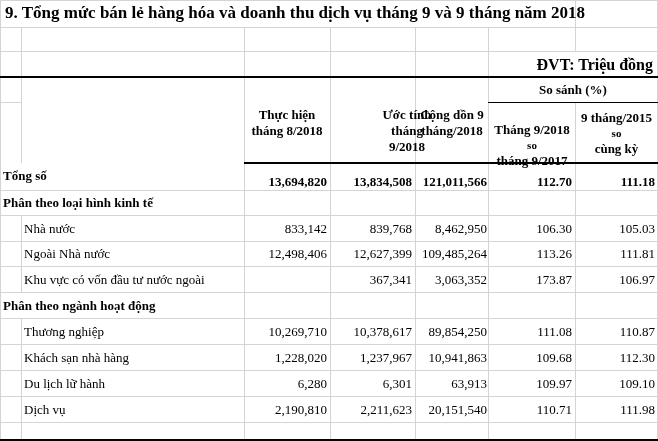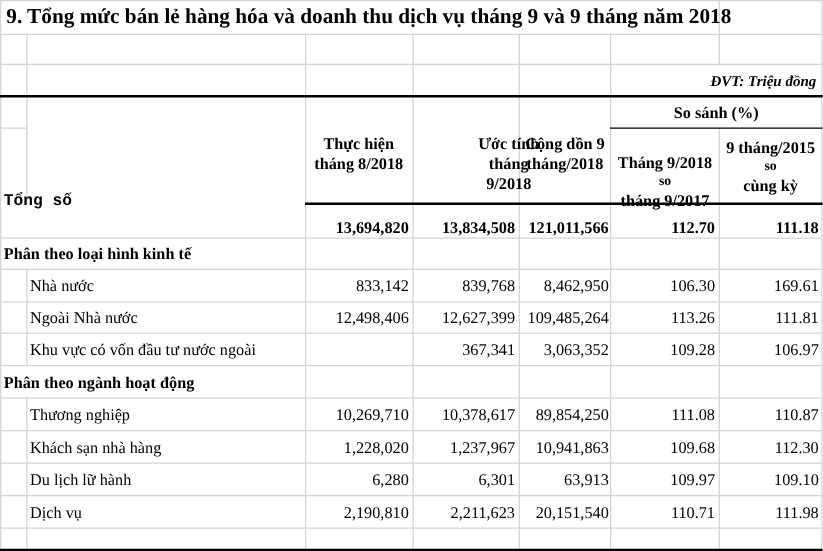--- a/index.html
+++ b/index.html
@@ -6,21 +6,21 @@
     body { width: 658px; height: 441px; overflow: hidden; position: relative;
            font-family: "Liberation Serif", "DejaVu Serif", serif; color: #000; }
     .sheet { position: absolute; left: 0; top: 0; width: 658px; height: 441px; }
     .vl { position: absolute; width: 1px; background: #d4d4d4; }
     .hl { position: absolute; height: 1px; background: #d4d4d4; }
     .thick { position: absolute; height: 2px; background: #000; }
     .cell { position: absolute; font-size: 13px; line-height: 16px; white-space: nowrap; }
     .b { font-weight: bold; }
     .r { text-align: right; }
     .title { font-size: 17px; font-weight: bold; left: 5px; top: 5px; }
-    .unit { font-style: italic; font-weight: bold; right: 5px; top: 57px; font-size: 12px; }
+    .unit { font-weight: bold; right: 5px; top: 57px; font-size: 16px; }
     .hdr { font-weight: bold; text-align: center; font-size: 13px; line-height: 16px; white-space: normal; }
   </style>
 </head>
 <body>
 
 <div class="sheet">
 
   <div class="vl" style="left:0;top:0;height:441px;"></div>
   <div class="vl" style="left:21px;top:27px;height:136px;"></div>
   <div class="vl" style="left:21px;top:215px;height:77px;"></div>
@@ -65,47 +65,47 @@
     <div>Tháng 9/2018</div>
     <div style="font-size:11px;line-height:15px;">so</div>
     <div>tháng 9/2017</div>
   </div>
   <div class="cell hdr" style="left:576px;top:110px;width:81px;">
     <div>9 tháng/2015</div>
     <div style="font-size:11px;line-height:15px;">so</div>
     <div>cùng kỳ</div>
   </div>
 
-  <div class="cell b" style="left:3px;top:153px;font-family:Liberation Mono, monospace;">Tổng số</div>
+  <div class="cell b" style="left:3px;top:168px;">Tổng số</div>
   <div class="cell b r" style="left:244px;top:174px;width:83px;">13,694,820</div>
   <div class="cell b r" style="left:330px;top:174px;width:82px;">13,834,508</div>
   <div class="cell b r" style="left:415px;top:174px;width:72px;">121,011,566</div>
   <div class="cell b r" style="left:488px;top:174px;width:84px;">112.70</div>
   <div class="cell b r" style="left:575px;top:174px;width:80px;">111.18</div>
 
   <div class="cell b" style="left:3px;top:195px;">Phân theo loại hình kinh tế</div>
 
   <div class="cell" style="left:24px;top:221px;">Nhà nước</div>
   <div class="cell r" style="left:244px;top:221px;width:83px;">833,142</div>
   <div class="cell r" style="left:330px;top:221px;width:82px;">839,768</div>
   <div class="cell r" style="left:415px;top:221px;width:72px;">8,462,950</div>
   <div class="cell r" style="left:488px;top:221px;width:84px;">106.30</div>
-  <div class="cell r" style="left:575px;top:221px;width:80px;">169.61</div>
+  <div class="cell r" style="left:575px;top:221px;width:80px;">105.03</div>
 
   <div class="cell" style="left:24px;top:246px;">Ngoài Nhà nước</div>
   <div class="cell r" style="left:244px;top:246px;width:83px;">12,498,406</div>
   <div class="cell r" style="left:330px;top:246px;width:82px;">12,627,399</div>
   <div class="cell r" style="left:415px;top:246px;width:72px;">109,485,264</div>
   <div class="cell r" style="left:488px;top:246px;width:84px;">113.26</div>
   <div class="cell r" style="left:575px;top:246px;width:80px;">111.81</div>
 
   <div class="cell" style="left:24px;top:272px;">Khu vực có vốn đầu tư nước ngoài</div>
   <div class="cell r" style="left:330px;top:272px;width:82px;">367,341</div>
   <div class="cell r" style="left:415px;top:272px;width:72px;">3,063,352</div>
-  <div class="cell r" style="left:488px;top:272px;width:84px;">109.28</div>
+  <div class="cell r" style="left:488px;top:272px;width:84px;">173.87</div>
   <div class="cell r" style="left:575px;top:272px;width:80px;">106.97</div>
 
   <div class="cell" style="left:24px;top:324px;">Thương nghiệp</div>
 
   <div class="cell b" style="left:3px;top:298px;">Phân theo ngành hoạt động</div>
   <div class="cell r" style="left:244px;top:324px;width:83px;">10,269,710</div>
   <div class="cell r" style="left:330px;top:324px;width:82px;">10,378,617</div>
   <div class="cell r" style="left:415px;top:324px;width:72px;">89,854,250</div>
   <div class="cell r" style="left:488px;top:324px;width:84px;">111.08</div>
   <div class="cell r" style="left:575px;top:324px;width:80px;">110.87</div>

